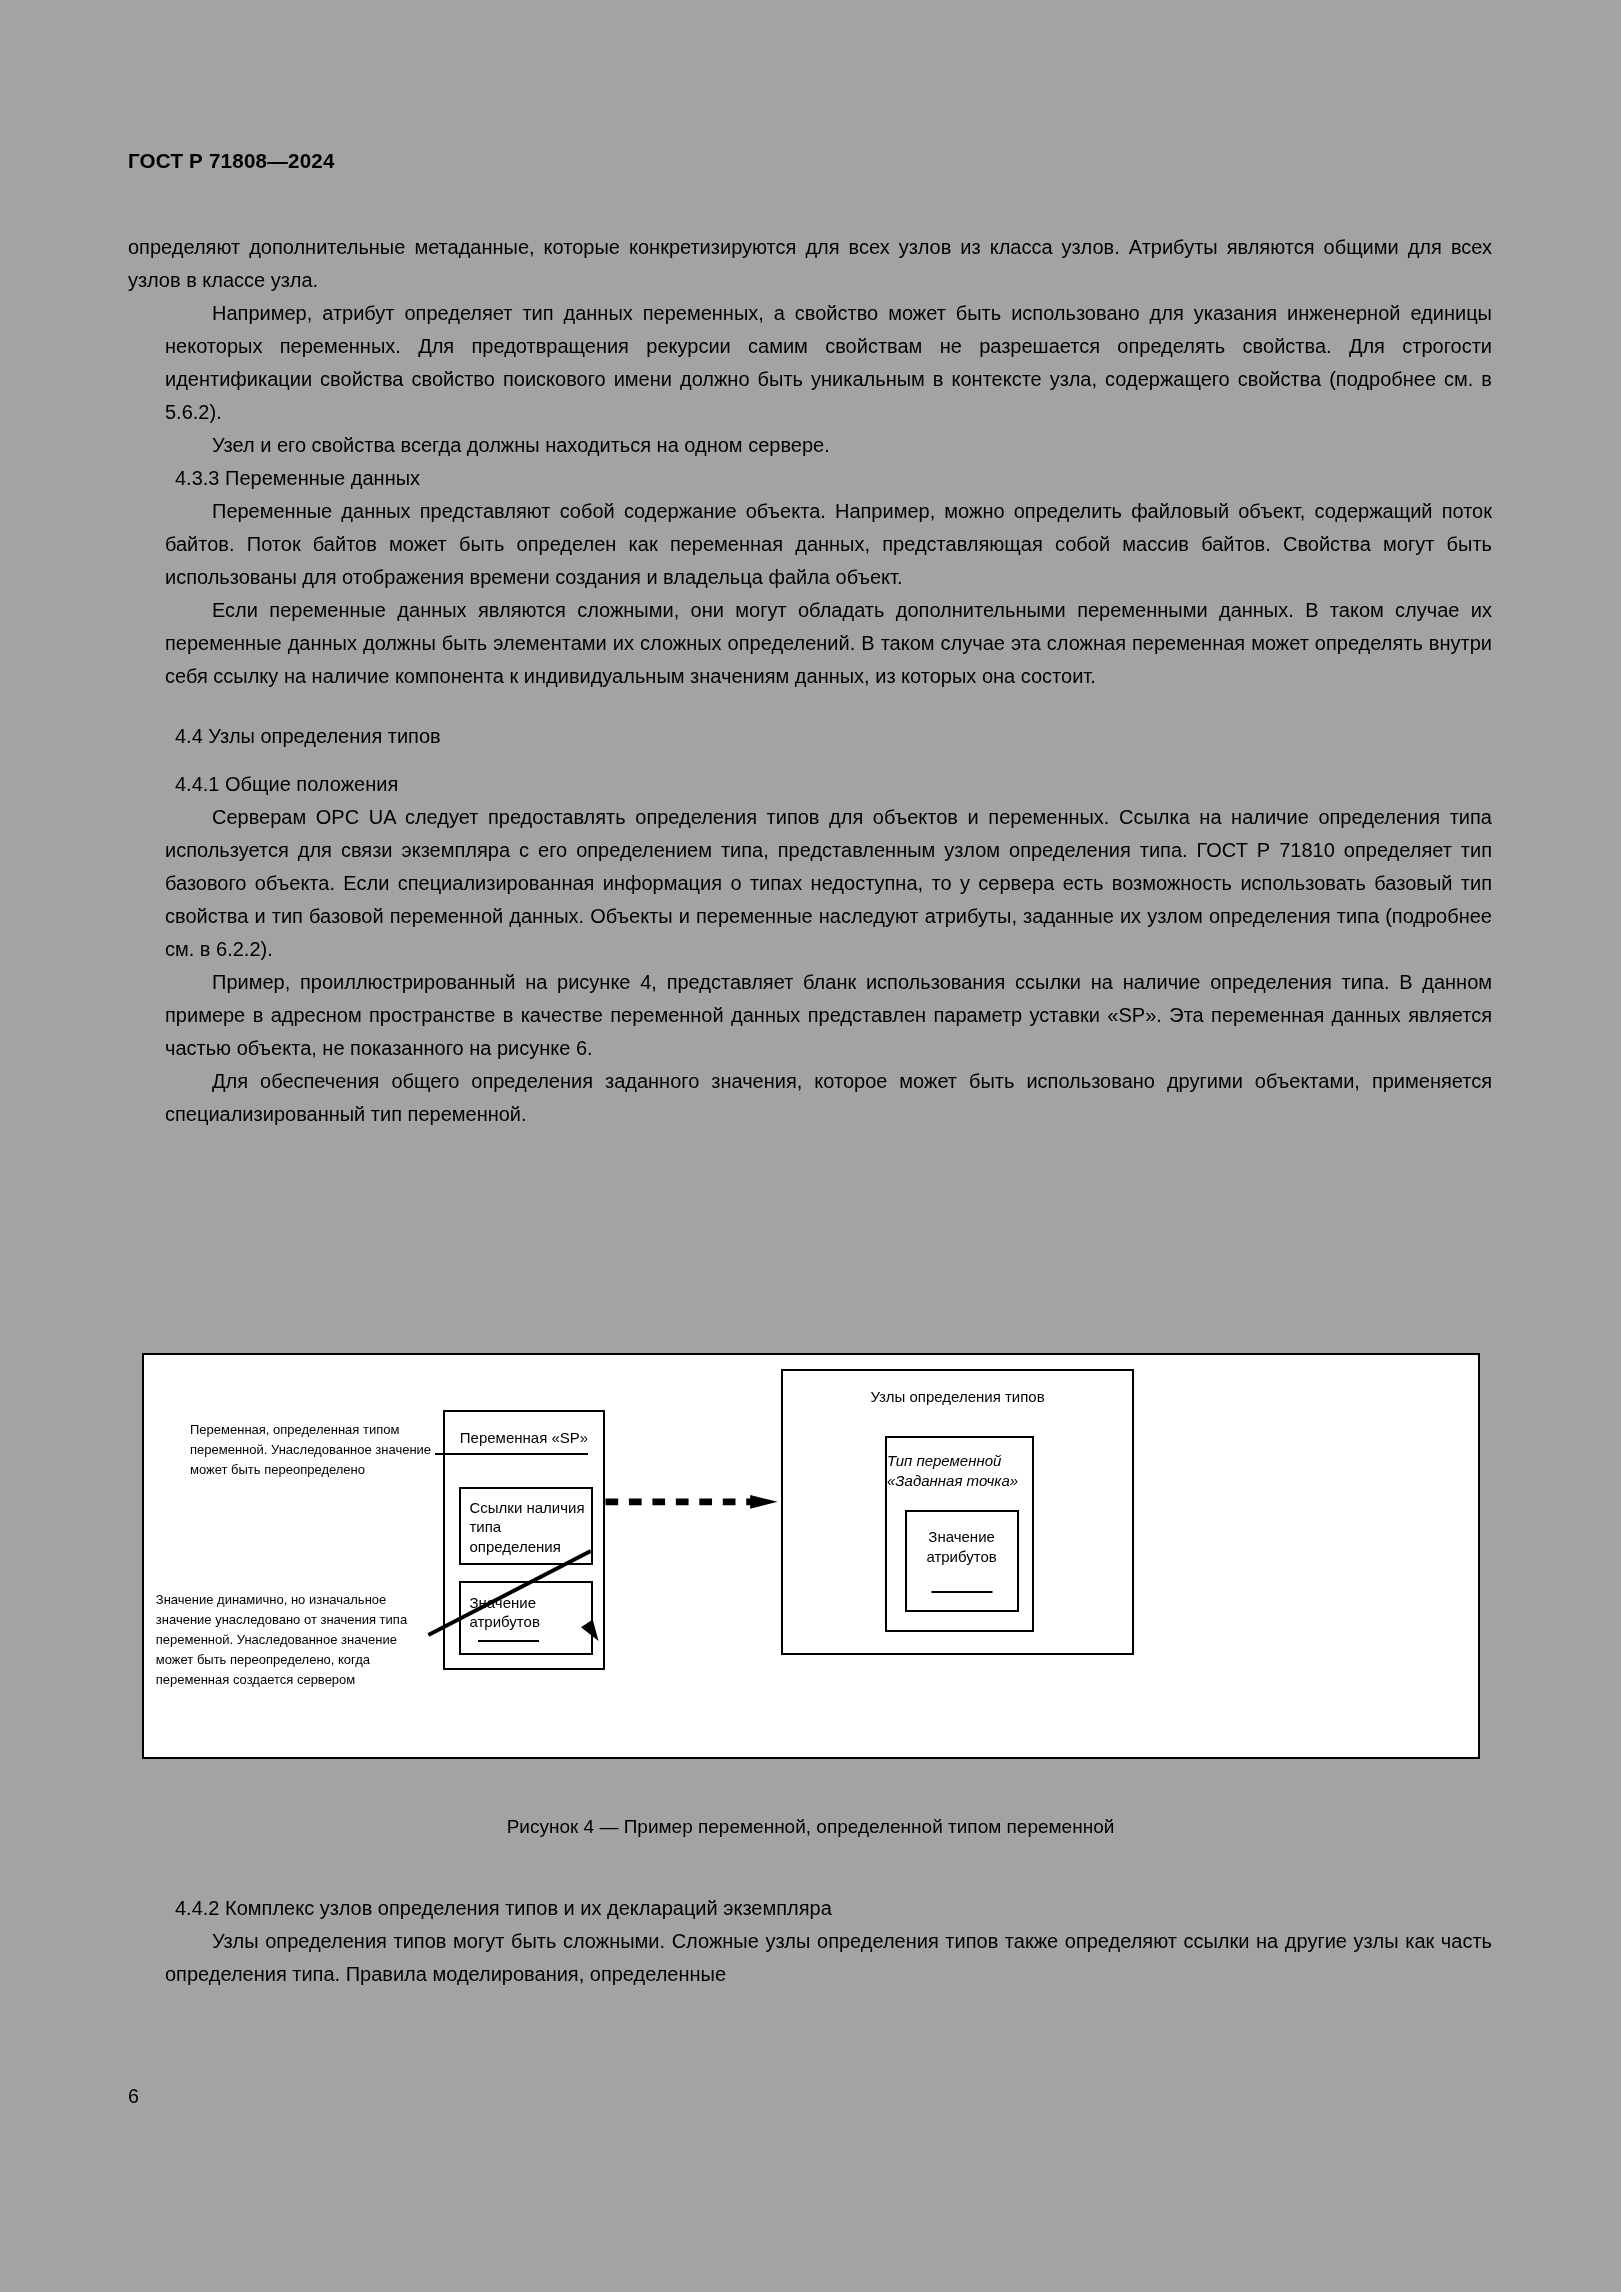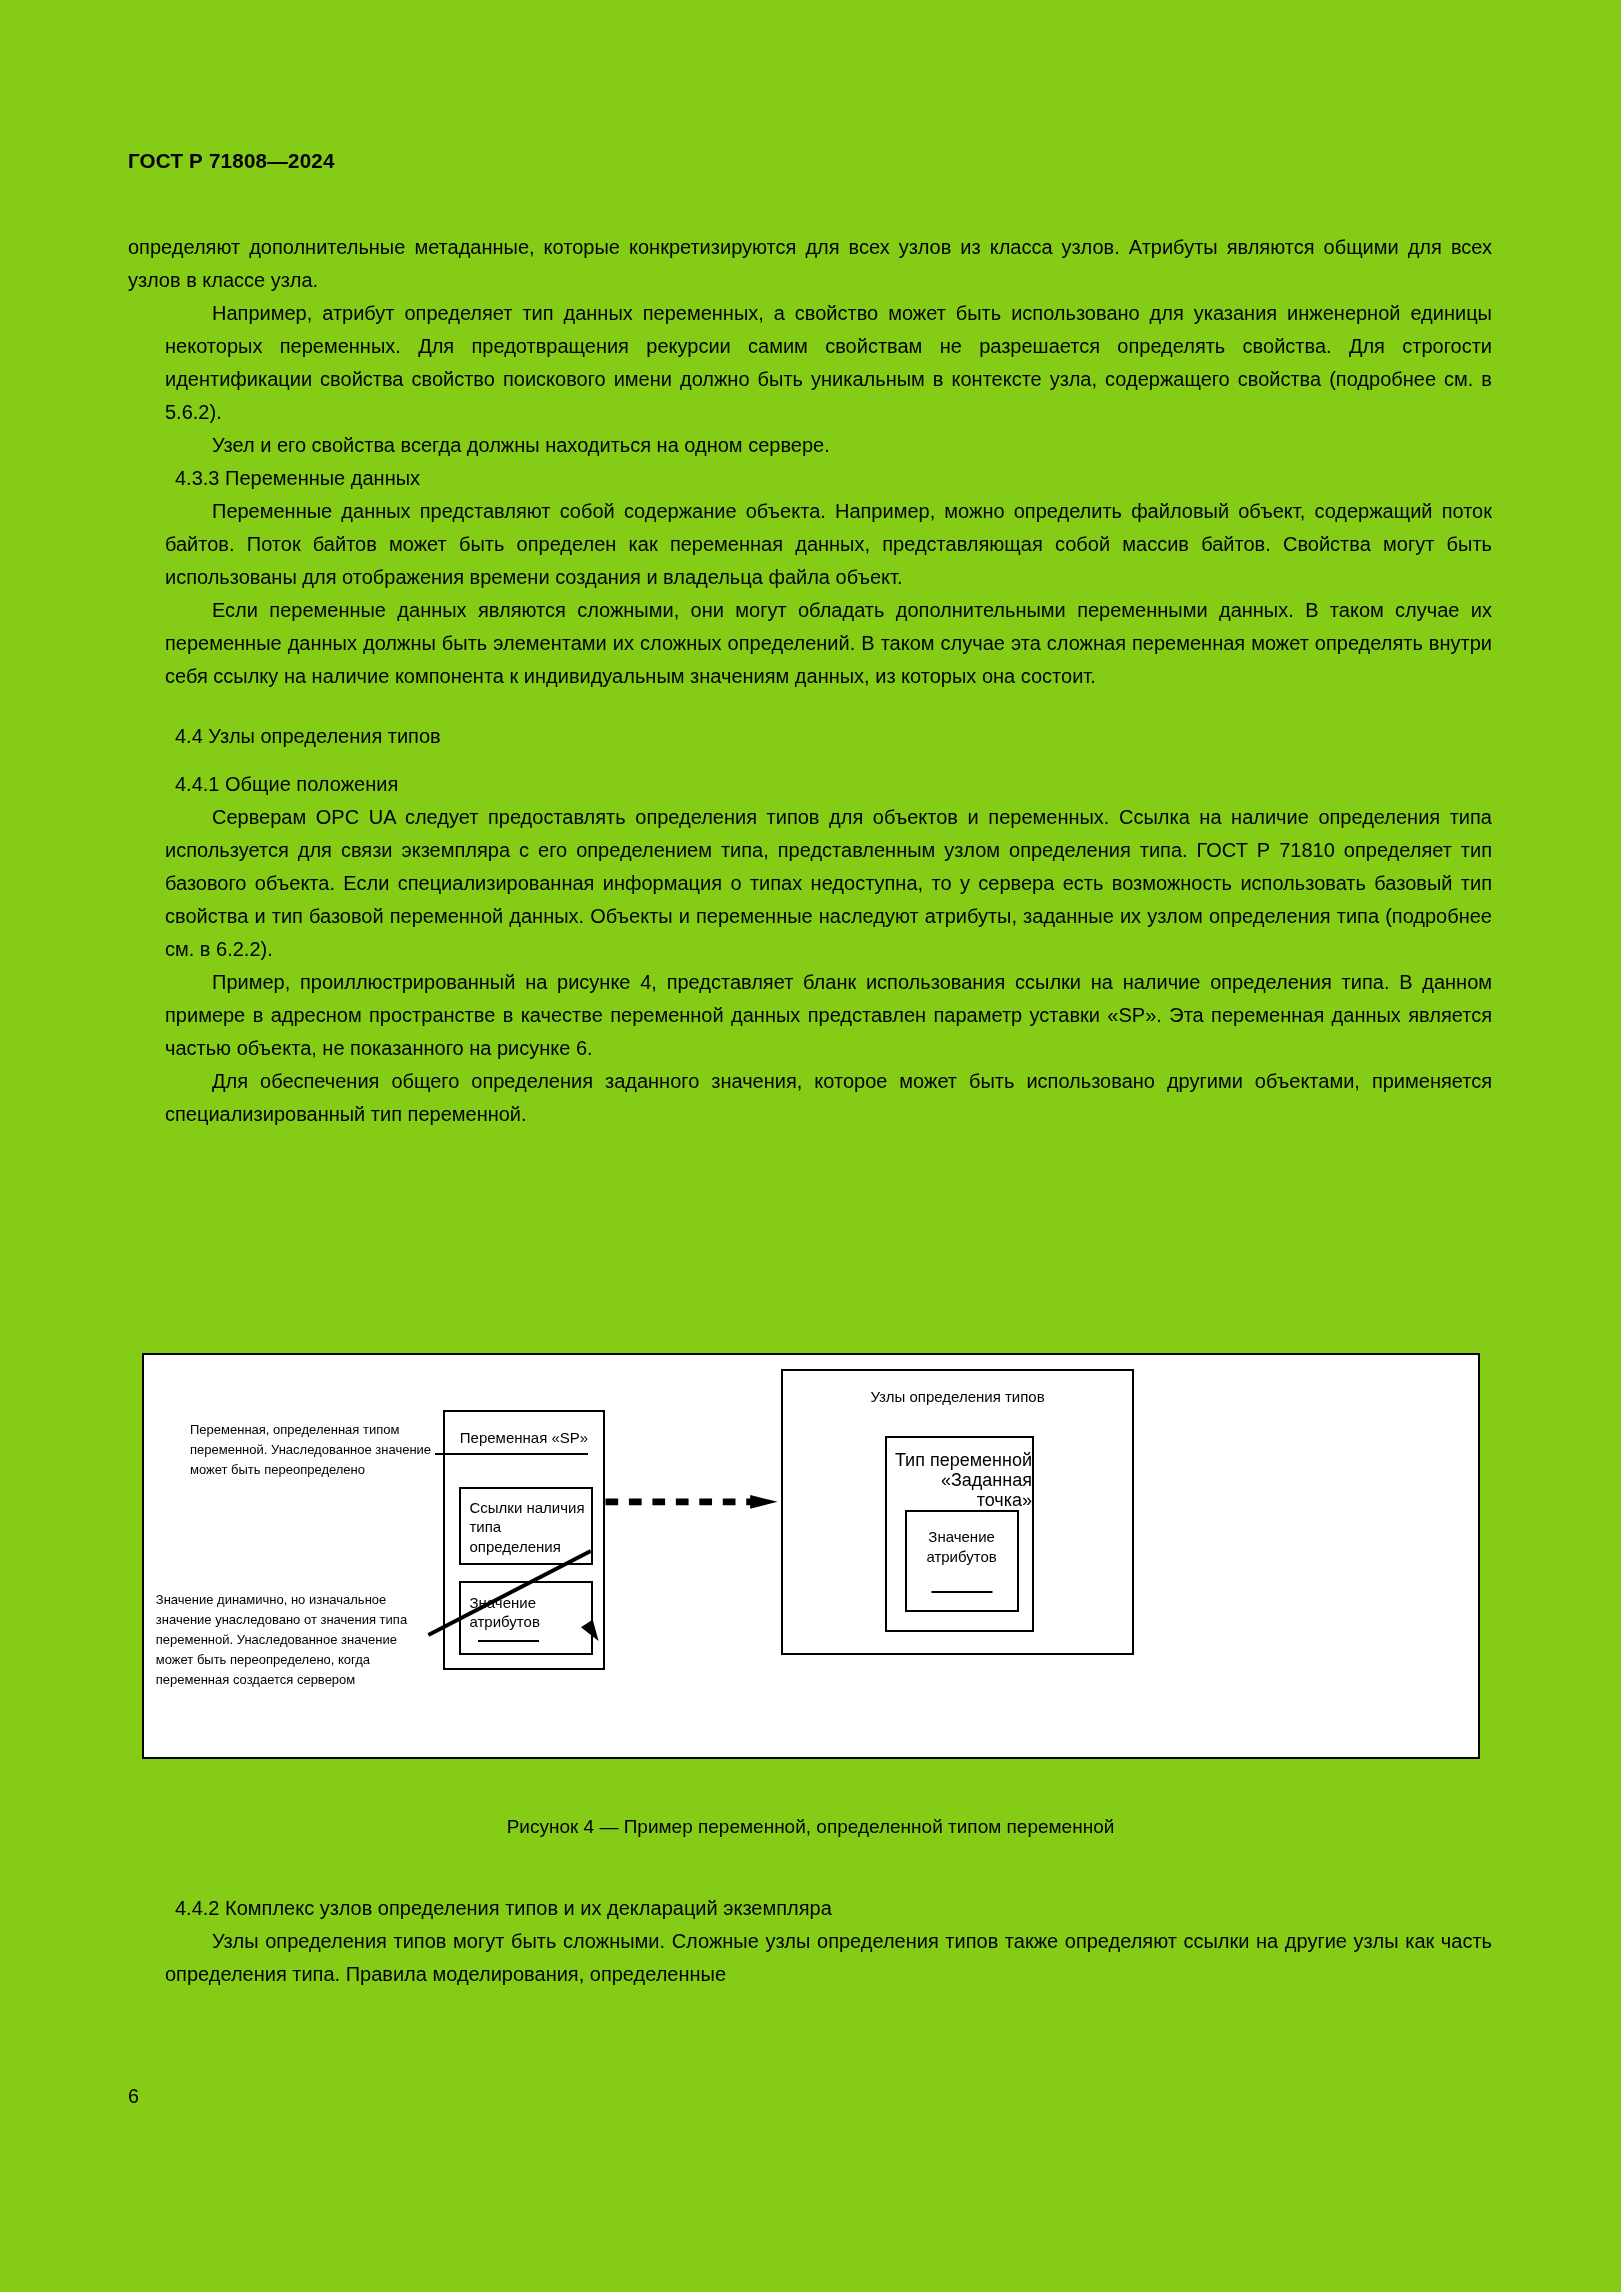--- a/index.html
+++ b/index.html
@@ -8,21 +8,21 @@
     background: #ffffff;
   }
   body {
     font-family: "Liberation Sans", sans-serif;
     color: #000000;
   }
   .page {
     position: relative;
     width: 1621px;
     height: 2293px;
-    background: #84cc16;
+    background: #a3a3a3;
     box-sizing: border-box;
     overflow: hidden;
   }
 
   
   .page-header {
     position: absolute;
     left: 128px;
     top: 149px;
     font-size: 20.6px;
@@ -187,23 +187,24 @@
     left: 102px;
     top: 65px;
     width: 149px;
     height: 196px;
     border: 2px solid #000;
     box-sizing: border-box;
   }
   .box-setpoint-title {
     position: absolute;
     left: 0; right: 0; top: 13.7px;
-    text-align: right;
-    font-size: 18px;
-    line-height: 19.6px;
+    text-align: left;
+    font-size: 15px;
+    line-height: 19.6px;
+    font-style: italic;
   }
   .box-setpoint-attr {
     position: absolute;
     left: 17.6px;
     top: 72px;
     width: 114px;
     height: 102px;
     border: 2px solid #000;
     box-sizing: border-box;
     text-align: center;

